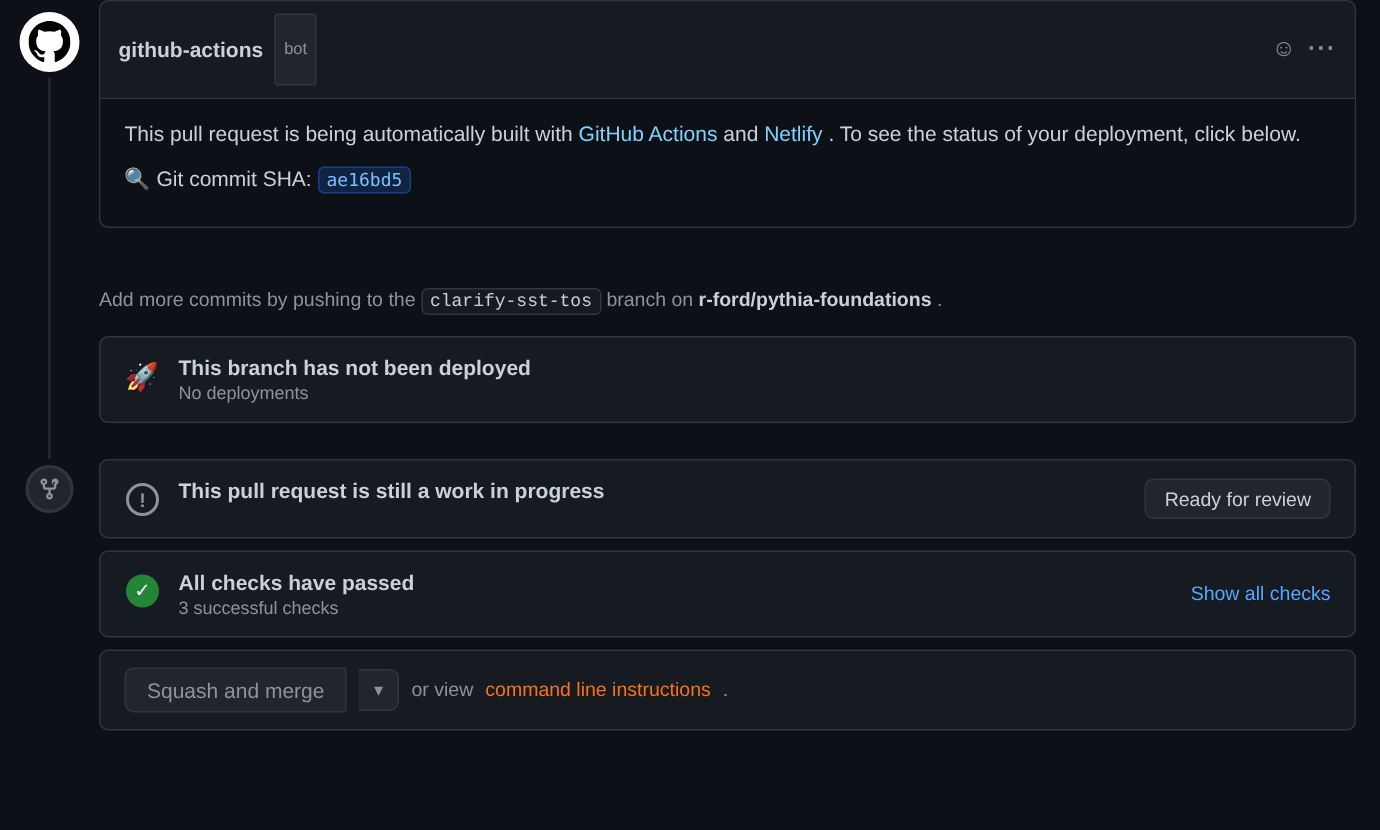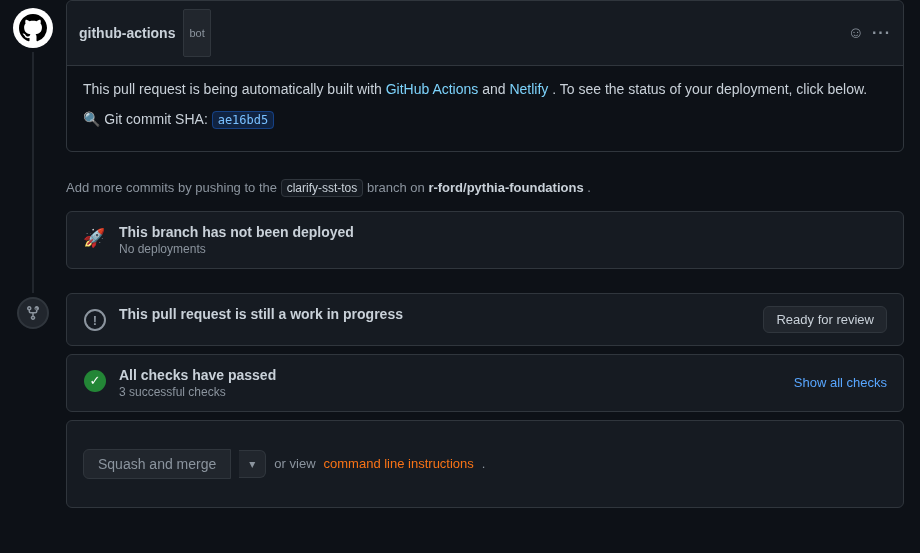--- a/index.html
+++ b/index.html
@@ -59,21 +59,21 @@
       flex: 1;
       padding-right: 16px;
       padding-bottom: 16px;
     }
 
     
     .comment-box {
       border: 1px solid #30363d;
       border-radius: 6px;
       background-color: #161b22;
-      margin-bottom: 20px;
+      margin-bottom: 32px;
     }
 
     .comment-header {
       display: flex;
       align-items: center;
       justify-content: space-between;
       padding: 8px 12px;
       background-color: #161b22;
       border-bottom: 1px solid #30363d;
       border-radius: 6px 6px 0 0;
@@ -167,21 +167,21 @@
       color: #8b949e;
       font-size: 13px;
       padding: 8px 0 16px 0;
     }
 
     .branch-info code {
       background-color: #161b22;
       border: 1px solid #30363d;
       border-radius: 4px;
       padding: 1px 5px;
-      font-family: Liberation Sans, sans-serif;
+      font-family: Liberation Mono, monospace;
       font-size: 12px;
       color: #c9d1d9;
     }
 
     .branch-info strong {
       color: #c9d1d9;
     }
 
     
     .merge-row {
@@ -312,21 +312,21 @@
       text-decoration: none;
       font-size: 13px;
       cursor: pointer;
     }
 
     
     .merge-section {
       border: 1px solid #30363d;
       border-radius: 6px;
       background-color: #161b22;
-      padding: 28px 16px;
+      padding: 11px 16px;
       display: flex;
       align-items: center;
       gap: 8px;
       margin-top: 8px;
     }
 
     .squash-merge-btn {
       background-color: #21262d;
       border: 1px solid #30363d;
       color: #8b949e;

